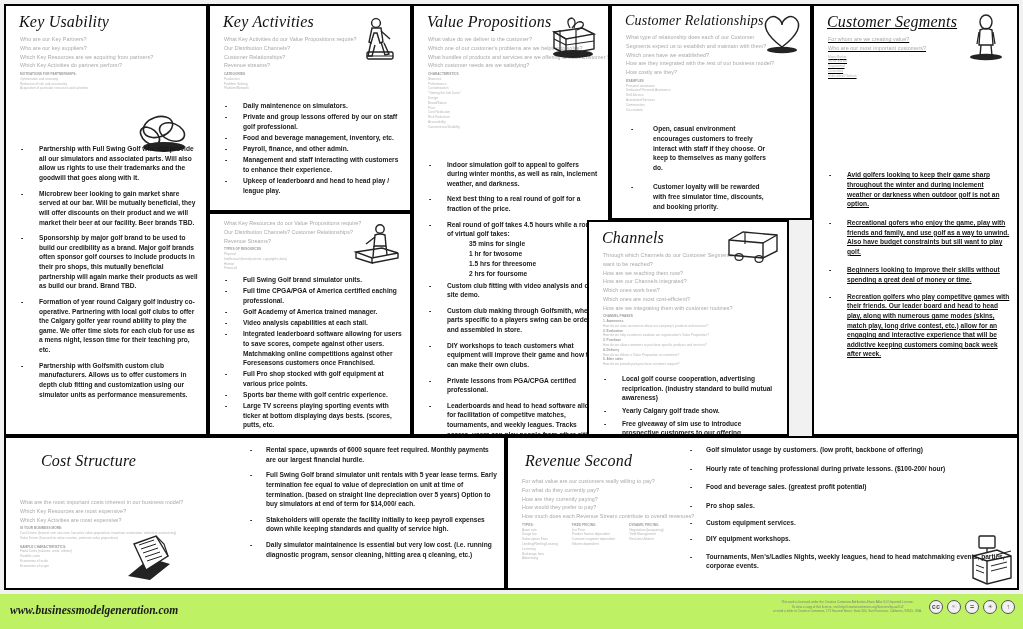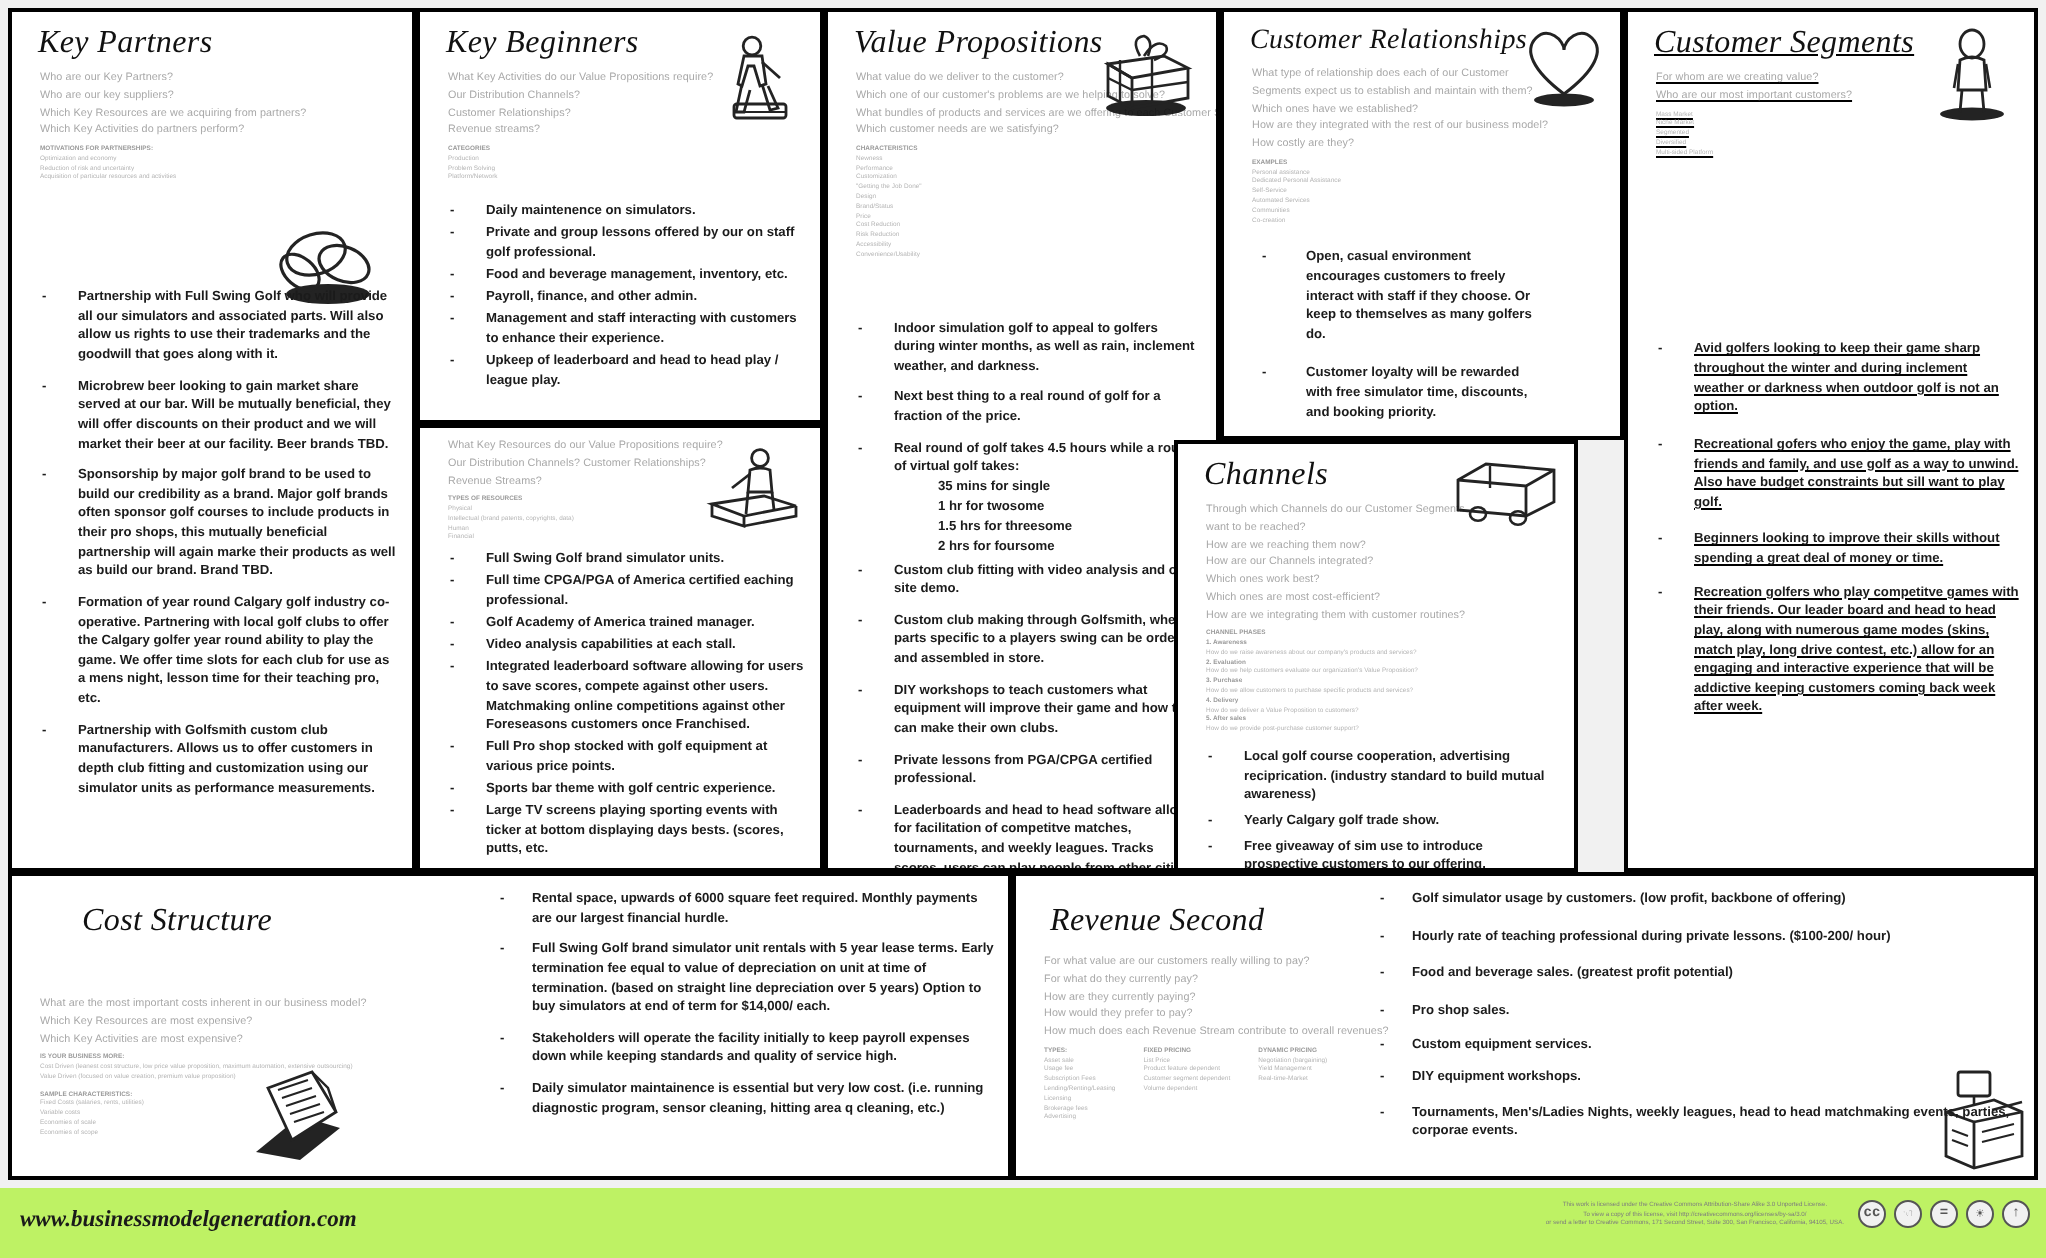--- a/index.html
+++ b/index.html
@@ -156,21 +156,21 @@
     pointer-events: none;
   }
 </style>
 </head>
 <body>
 
 <div id="canvas">
 
   <div class="block" style="left:4px; top:4px; width:204px; height:432px;">
     <div class="block-inner">
-      <div class="title">Key Partners</div>
+      <div class="title">Key Usability</div>
       <div class="questions">
         <div>Who are our Key Partners?</div>
         <div>Who are our key suppliers?</div>
         <div>Which Key Resources are we acquiring from partners?</div>
         <div>Which Key Activities do partners perform?</div>
       </div>
       <div class="hints">
         <div class="h-head">MOTIVATIONS FOR PARTNERSHIPS:</div>
         <div>Optimization and economy</div>
         <div>Reduction of risk and uncertainty</div>
@@ -189,21 +189,21 @@
         <li>Microbrew beer looking to gain market share served at our bar. Will be mutually beneficial, they will offer discounts on their product and we will market their beer at our facility. Beer brands TBD.</li>
         <li>Sponsorship by major golf brand to be used to build our credibility as a brand. Major golf brands often sponsor golf courses to include products in their pro shops, this mutually beneficial partnership will again marke their products as well as build our brand. Brand TBD.</li>
         <li>Formation of year round Calgary golf industry co-operative. Partnering with local golf clubs to offer the Calgary golfer year round ability to play the game. We offer time slots for each club for use as a mens night, lesson time for their teaching pro, etc.</li>
         <li>Partnership with Golfsmith custom club manufacturers. Allows us to offer customers in depth club fitting and customization using our simulator units as performance measurements.</li>
       </ul>
     </div>
   </div>
 
   <div class="block" style="left:208px; top:4px; width:204px; height:208px;">
     <div class="block-inner">
-      <div class="title">Key Beginners</div>
+      <div class="title">Key Activities</div>
       <div class="questions">
         <div>What Key Activities do our Value Propositions require?</div>
         <div>Our Distribution Channels?</div>
         <div>Customer Relationships?</div>
         <div>Revenue streams?</div>
       </div>
       <div class="hints">
         <div class="h-head">CATEGORIES</div>
         <div>Production</div>
         <div>Problem Solving</div>

